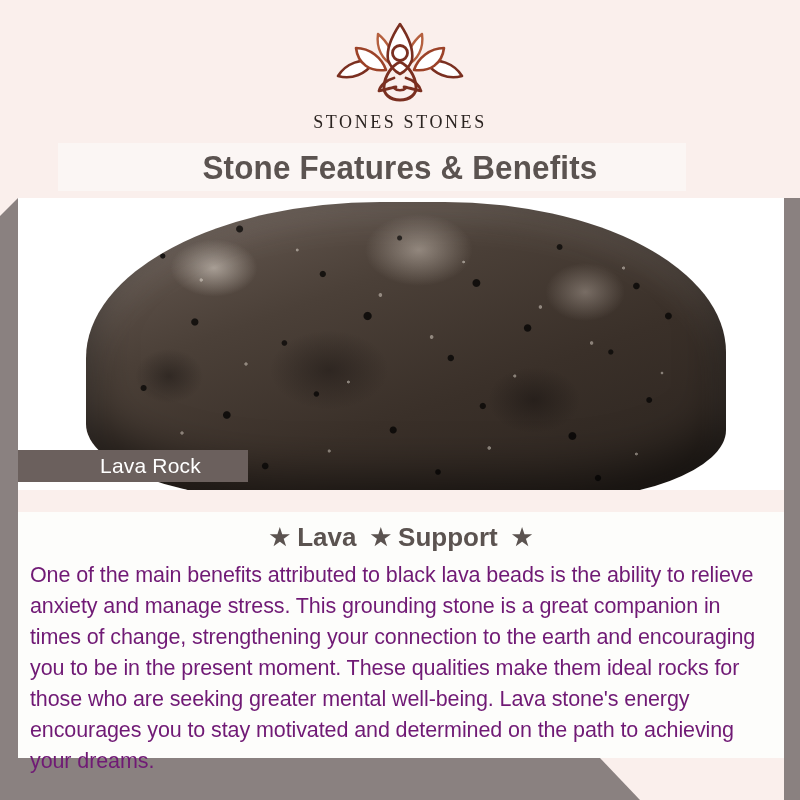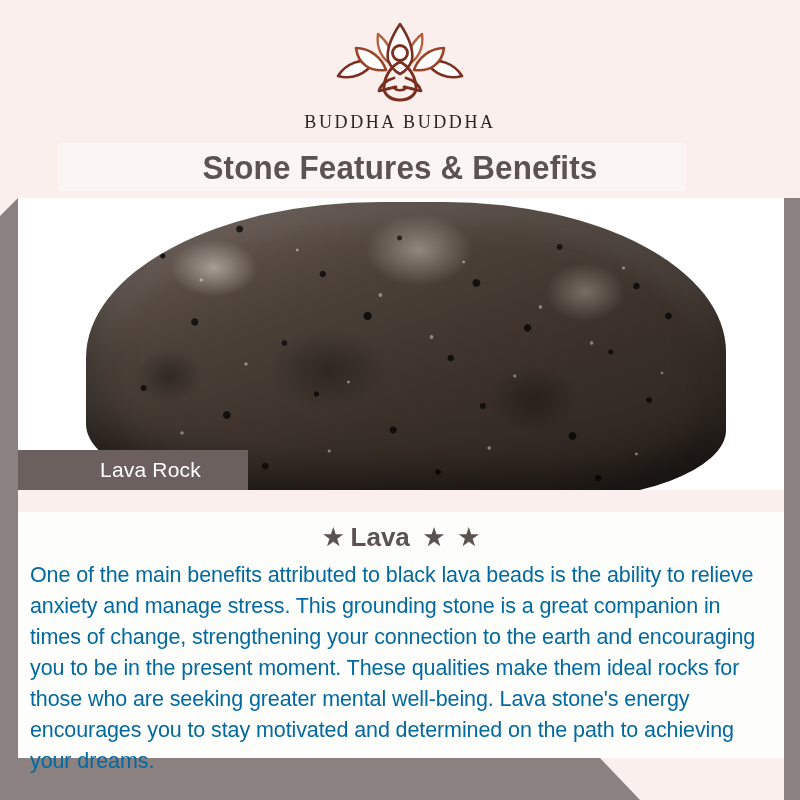--- a/index.html
+++ b/index.html
@@ -200,21 +200,21 @@
       radial-gradient(circle at 63% 82%, rgba(234,227,216,.84) 0 1.4px, rgba(0,0,0,0) 2.1px),
       radial-gradient(circle at 86% 84%, rgba(226,217,206,.86) 0 1.1px, rgba(0,0,0,0) 1.8px);
   }
 
   
   .caption-bar {
     position: absolute;
     left: 18px;
     top: 450px;
     width: 230px;
-    height: 40px;
+    height: 32px;
     background: #6b605d;
     display: flex;
     align-items: center;
   }
   .caption-text {
     color: #ffffff;
     font-size: 21px;
     font-weight: 400;
     padding-left: 82px;
     letter-spacing: .2px;
@@ -260,21 +260,21 @@
     font-size: 23px;
     line-height: 1;
     color: #5b5350;
   }
 
   .body-text {
     margin: 7px 12px 0 12px;
     font-family: "Liberation Sans Narrow", "Liberation Sans", sans-serif;
     font-size: 21.5px;
     line-height: 31px;
-    color: #0369a1;
+    color: #701a75;
     font-weight: 500;
     text-align: left;
     letter-spacing: -0.1px;
   }
 </style>
 </head>
 <body>
 
 <div class="infographic">
 
@@ -305,21 +305,21 @@
           <circle cx="84" cy="35" r="7.5" stroke="#7a2f20" stroke-width="2.8" fill="#ffffff"></circle>
 
           <path d="M84 44 C75 48 69 58 68 68 C67 76 74 82 84 82 C94 82 101 76 100 68 C99 58 93 48 84 44 Z" stroke="#7a2f20" stroke-width="3"></path>
 
           <path d="M78 60 C70 62 64 68 63 73 C68 72 74 70 80 69" stroke="#7a2f20" stroke-width="2.8"></path>
           <path d="M90 60 C98 62 104 68 105 73 C100 72 94 70 88 69" stroke="#7a2f20" stroke-width="2.8"></path>
 
           <path d="M78 70 C81 73 87 73 90 70" stroke="#7a2f20" stroke-width="2.6"></path>
         </g>
       </svg>
-      <span class="logo-wordmark">BUDDHA BUDDHA</span>
+      <span class="logo-wordmark">STONES STONES</span>
     </div>
   </div>
 
   <div class="title-band">
     <div class="title-band-inner"></div>
   </div>
   <div class="title-text">Stone Features &amp; Benefits</div>
 
   <div class="photo-area">
     <div class="rock">
@@ -335,20 +335,21 @@
   <div class="divider-strip"></div>
 
   <div class="content-panel">
     <div class="benefits-row">
       <div class="benefit-item">
         <span class="benefit-star">★</span>
         <span>Lava</span>
       </div>
       <div class="benefit-item">
         <span class="benefit-star">★</span>
+        <span>Support</span>
       </div>
       <div class="benefit-item">
         <span class="benefit-star">★</span>
       </div>
     </div>
 
     <p class="body-text">One of the main benefits attributed to black lava beads is the ability to relieve anxiety and manage stress. This grounding stone is a great companion in times of change, strengthening your connection to the earth and encouraging you to be in the present moment. These qualities make them ideal rocks for those who are seeking greater mental well-being. Lava stone's energy encourages you to stay motivated and determined on the path to achieving your dreams.</p>
   </div>
 
 </div>

